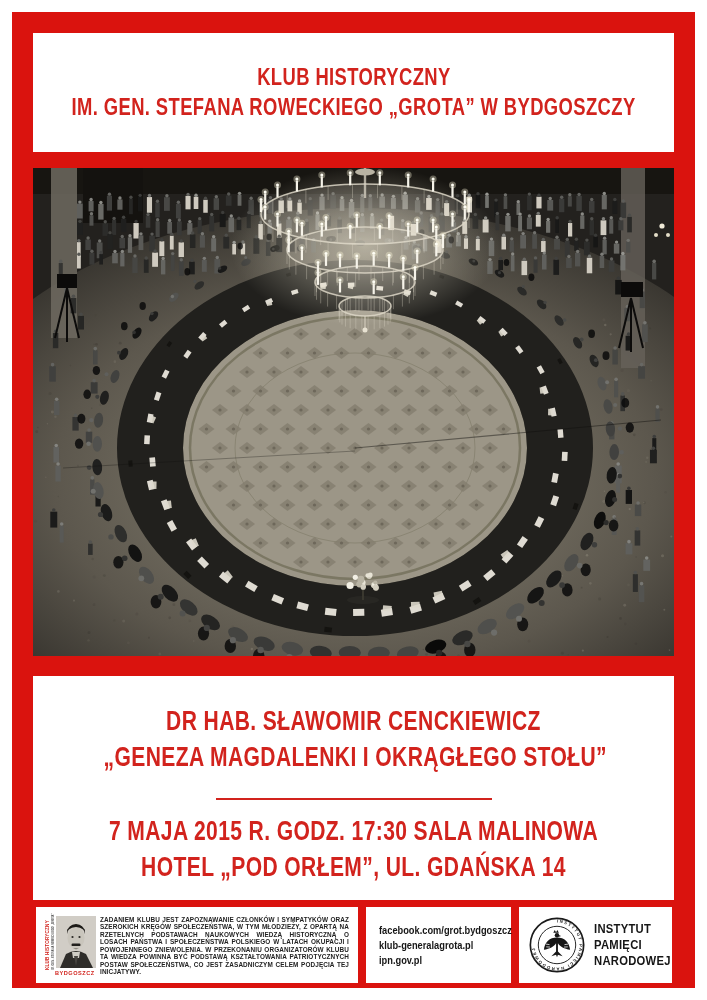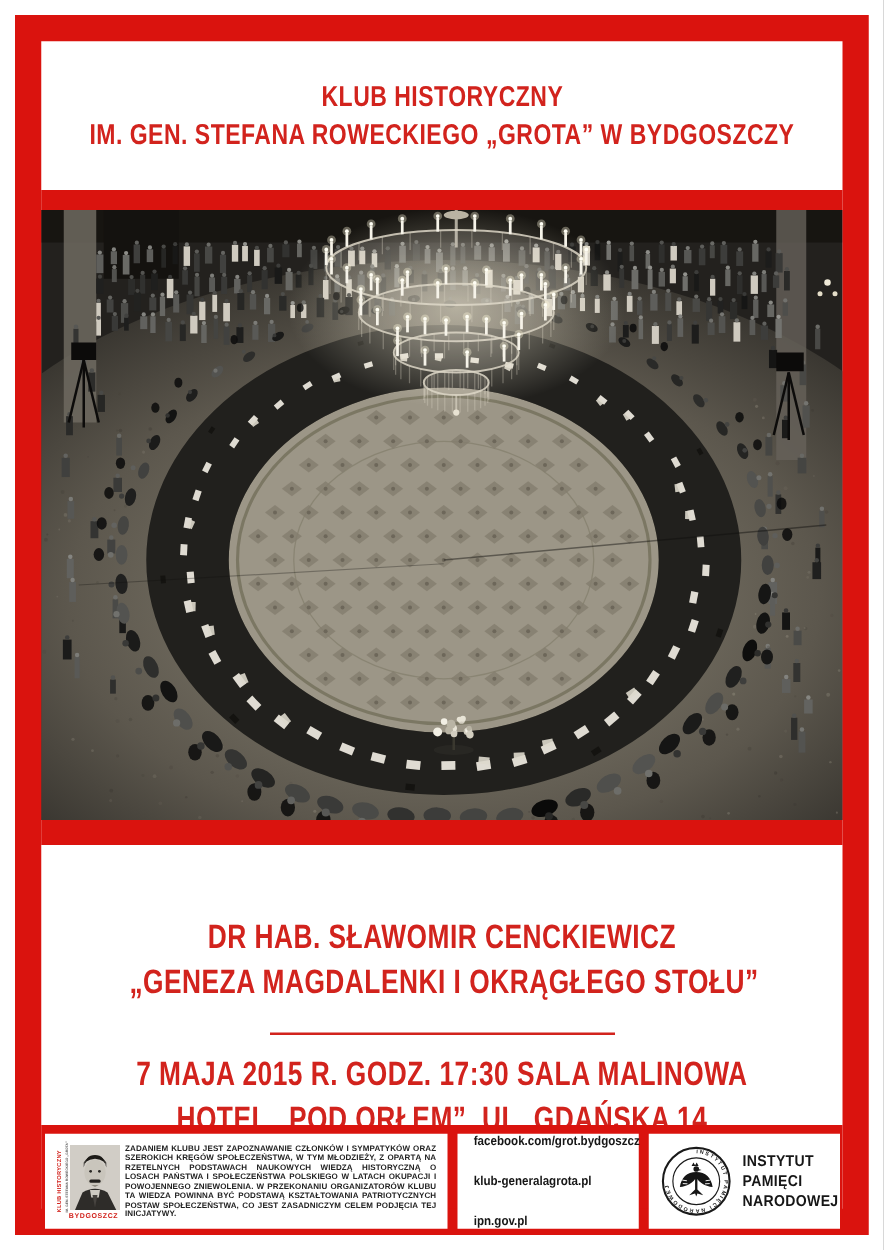--- a/index.html
+++ b/index.html
@@ -11,21 +11,21 @@
          border:21px solid var(--red);z-index:5;pointer-events:none;}
   .header{position:absolute;left:33px;top:33px;width:641px;height:119px;
           display:flex;flex-direction:column;align-items:center;justify-content:center;gap:3px;z-index:2;}
   .hline{color:var(--red-text);font-weight:bold;font-size:23px;white-space:nowrap;
          transform:scaleX(.8);transform-origin:center;letter-spacing:.5px;}
   .band{position:absolute;left:33px;width:641px;background:var(--red);z-index:3;}
   .band-top{top:152px;height:16px;}
   .band-bottom{top:656px;height:20px;}
   .photo{position:absolute;left:33px;top:168px;width:641px;height:488px;background:#23211e;z-index:2;}
   .photo svg{display:block;width:100%;height:100%;}
-  .textsec{position:absolute;left:33px;top:704px;width:641px;height:224px;z-index:2;}
+  .textsec{position:absolute;left:33px;top:676px;width:641px;height:224px;z-index:2;}
   .tline{position:absolute;left:0;width:641px;text-align:center;color:var(--red-text);
          font-weight:bold;font-size:27px;white-space:nowrap;
          transform:scaleX(.78);transform-origin:center;letter-spacing:.5px;}
   .t-speaker{top:30px;} .t-topic{top:66px;}
   .divider{position:absolute;left:50%;top:122px;width:276px;height:2px;background:var(--red-text);
            transform:translateX(-50%);}
   .t-datetime{top:140px;} .t-venue{top:176px;}
   .footer-red{position:absolute;left:33px;top:900px;width:641px;height:88px;background:var(--red);z-index:4;}
   .fbox{position:absolute;top:907px;height:76px;background:#fff;z-index:6;}
   .box-club{left:36px;width:322px;display:flex;padding:5px 9px 4px 6px;}
@@ -33,21 +33,21 @@
   .vtext{position:absolute;left:3px;top:58px;transform:rotate(-90deg);transform-origin:left top;
          font-size:4.6px;font-weight:bold;color:var(--red-text);white-space:nowrap;letter-spacing:.2px;}
   .vtext2{position:absolute;left:10px;top:58px;transform:rotate(-90deg);transform-origin:left top;
           font-size:2.7px;font-weight:bold;color:#555;white-space:nowrap;}
   .portrait{position:absolute;left:14px;top:4px;width:40px;height:52px;}
   .city{position:absolute;left:13px;bottom:3px;font-size:5.6px;font-weight:bold;
         color:var(--red-text);letter-spacing:.5px;}
   .mission{flex:1;font-size:6.4px;line-height:1.17;text-align:justify;color:#222;
            font-weight:bold;padding-top:4px;letter-spacing:.1px;}
   .box-links{left:366px;width:145px;display:flex;flex-direction:column;justify-content:center;
-             padding-left:13px;gap:21px;}
+             padding-left:13px;gap:4px;}
   .flink{font-size:10.3px;font-weight:bold;color:#161616;white-space:nowrap;
          transform:scaleX(.9);transform-origin:left center;}
   .box-ipn{left:519px;width:153px;display:flex;align-items:center;padding-left:9px;gap:8px;}
   .seal{width:58px;height:58px;flex:none;}
   .ipn-name{font-size:12.5px;font-weight:bold;color:#161616;line-height:1.28;letter-spacing:.3px;
             transform:scaleX(.9);transform-origin:left center;white-space:nowrap;}
 </style>
 </head>
 <body>
 

